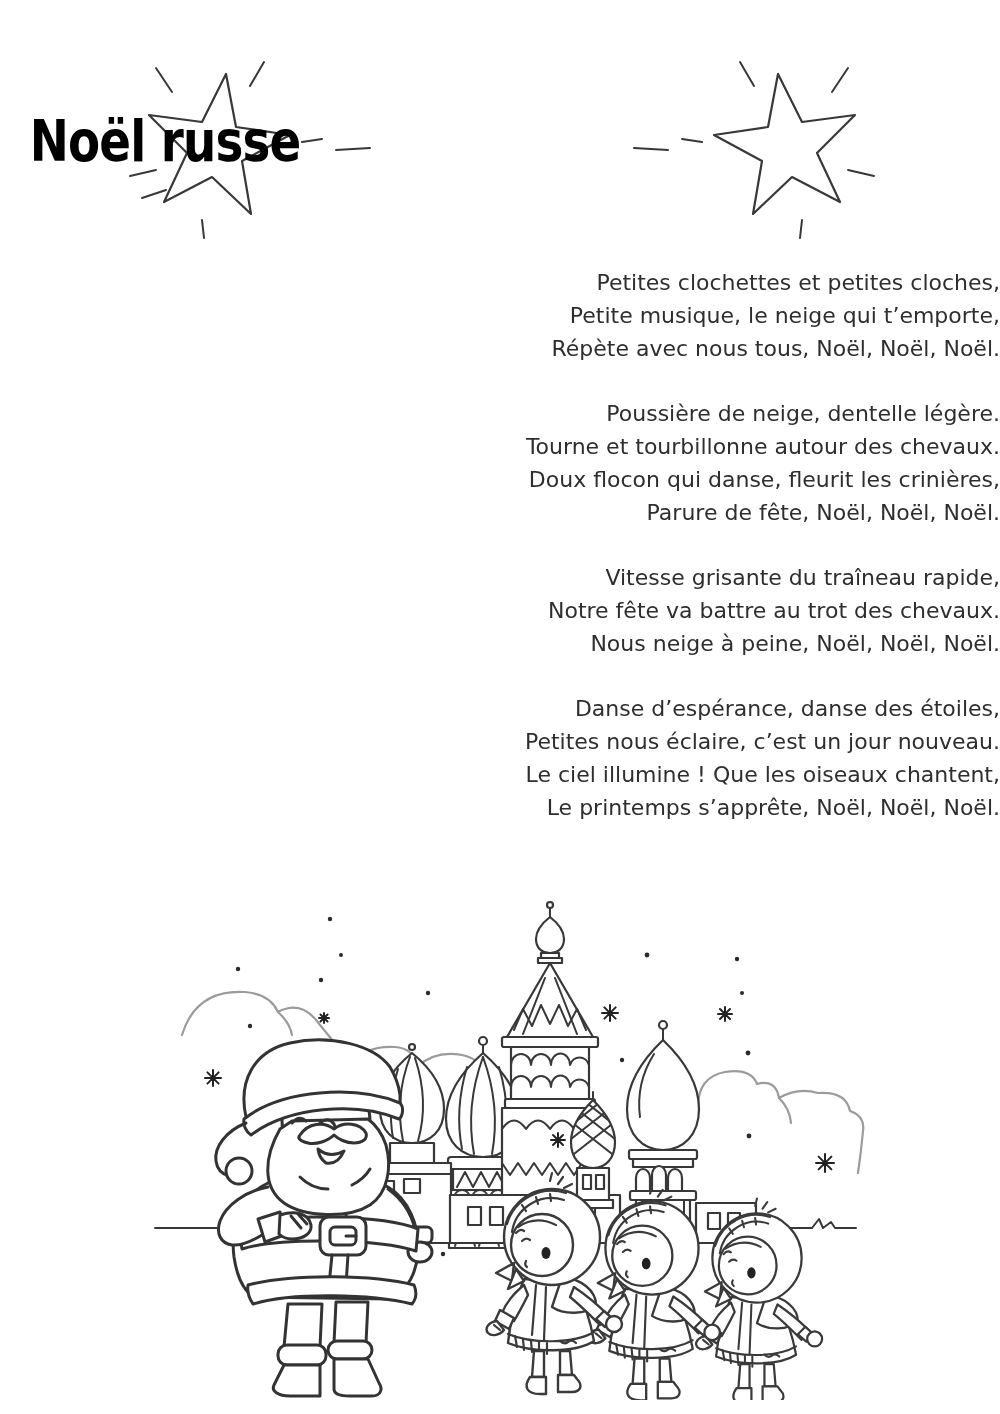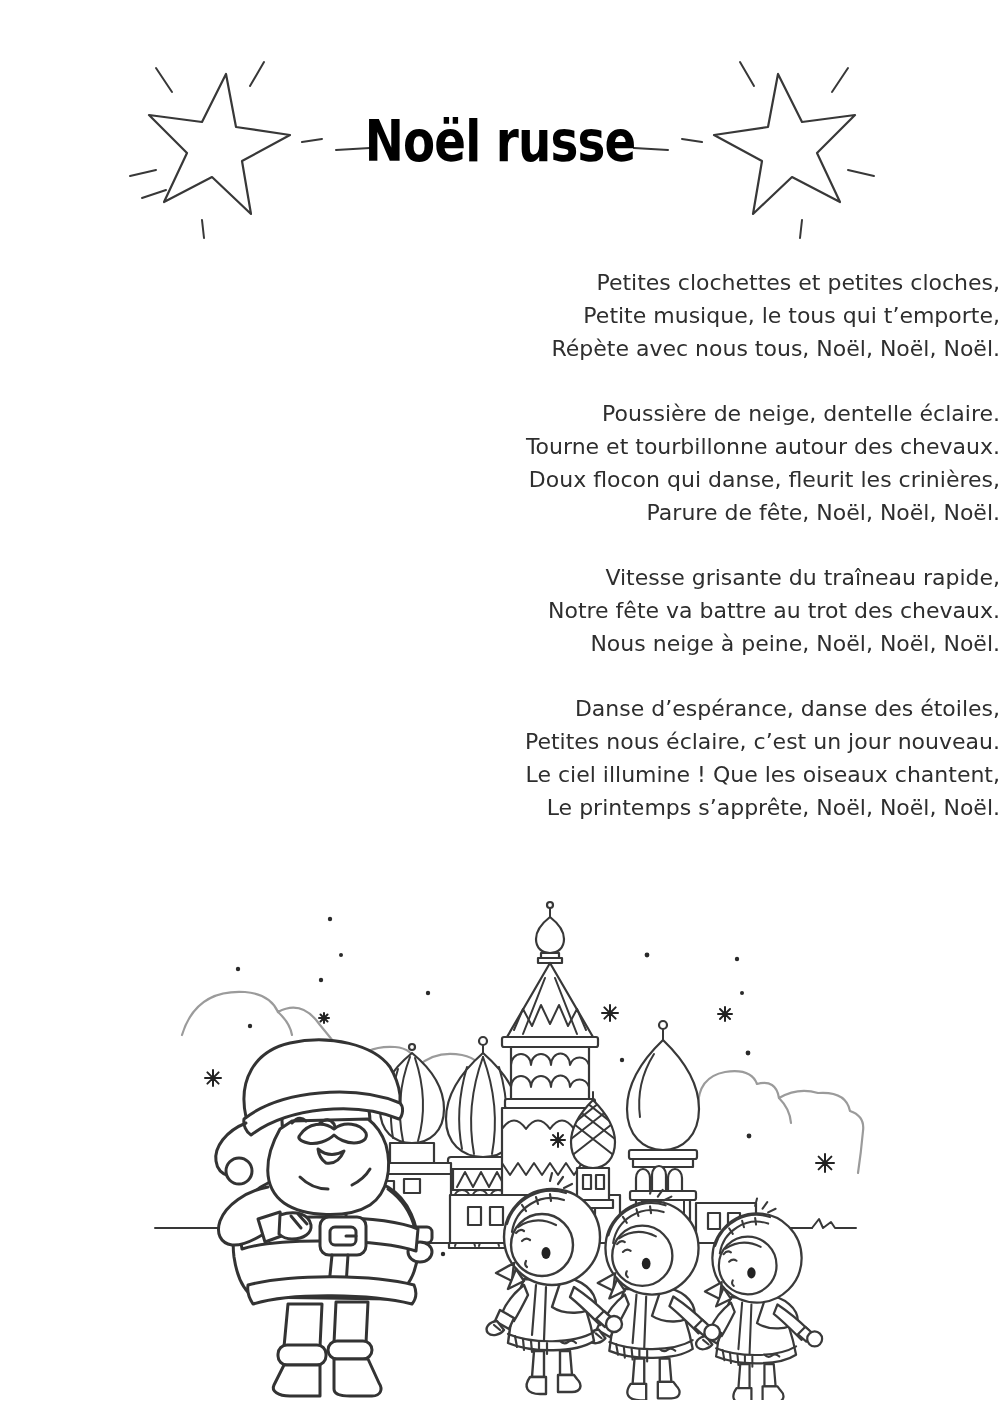--- a/index.html
+++ b/index.html
@@ -1,18 +1,18 @@
 <!DOCTYPE html>
 <html><head>
 <meta charset="utf-8">
 <style>
   html,body{margin:0;padding:0;background:#e8e8e8;}
   .page{position:relative;width:1000px;height:1414px;margin:0 auto;background:#ffffff;overflow:hidden;
         font-family:"DejaVu Sans",sans-serif;}
-  .title-wrap{position:absolute;top:108px;left:0;width:1000px;text-align:center;}
+  .title-wrap{position:absolute;top:108px;left:0;width:1000px;text-align:left;}
   .title-wrap h1{display:inline-block;margin:0;font-size:57px;font-weight:bold;color:#000;
         letter-spacing:-1px;transform:scaleX(.82);transform-origin:center;}
   .star{position:absolute;top:58px;width:250px;height:185px;}
   .star-left{left:126px;}
   .star-right{left:628px;transform:scaleX(-1);}
   .lyrics{position:absolute;top:266px;left:0;width:1000px;text-align:right;color:#2e2e2e;}
   .stanza{margin:0 0 32px 0;}
   .stanza p{margin:0;font-size:22px;line-height:33px;}
   .illustration{position:absolute;left:150px;top:895px;width:720px;height:505px;}
   svg{display:block;}
@@ -55,25 +55,25 @@
     <path class="ln" stroke-width="3.5" d="M100,16 L110,69 L164,77 L116,103 L125,156 L86,119 L38,144 L61,95 L23,57 L76,64 Z"></path>
   </svg>
 
   <div class="title-wrap">
     <h1>Noël russe</h1>
   </div>
 
   <div class="lyrics">
     <div class="stanza">
       <p>Petites clochettes et petites cloches,</p>
-      <p>Petite musique, le tous qui t’emporte,</p>
+      <p>Petite musique, le neige qui t’emporte,</p>
       <p>Répète avec nous tous, Noël, Noël, Noël.</p>
     </div>
     <div class="stanza">
-      <p>Poussière de neige, dentelle éclaire.</p>
+      <p>Poussière de neige, dentelle légère.</p>
       <p>Tourne et tourbillonne autour des chevaux.</p>
       <p>Doux flocon qui danse, fleurit les crinières,</p>
       <p>Parure de fête, Noël, Noël, Noël.</p>
     </div>
     <div class="stanza">
       <p>Vitesse grisante du traîneau rapide,</p>
       <p>Notre fête va battre au trot des chevaux.</p>
       <p>Nous neige à peine, Noël, Noël, Noël.</p>
     </div>
     <div class="stanza">

